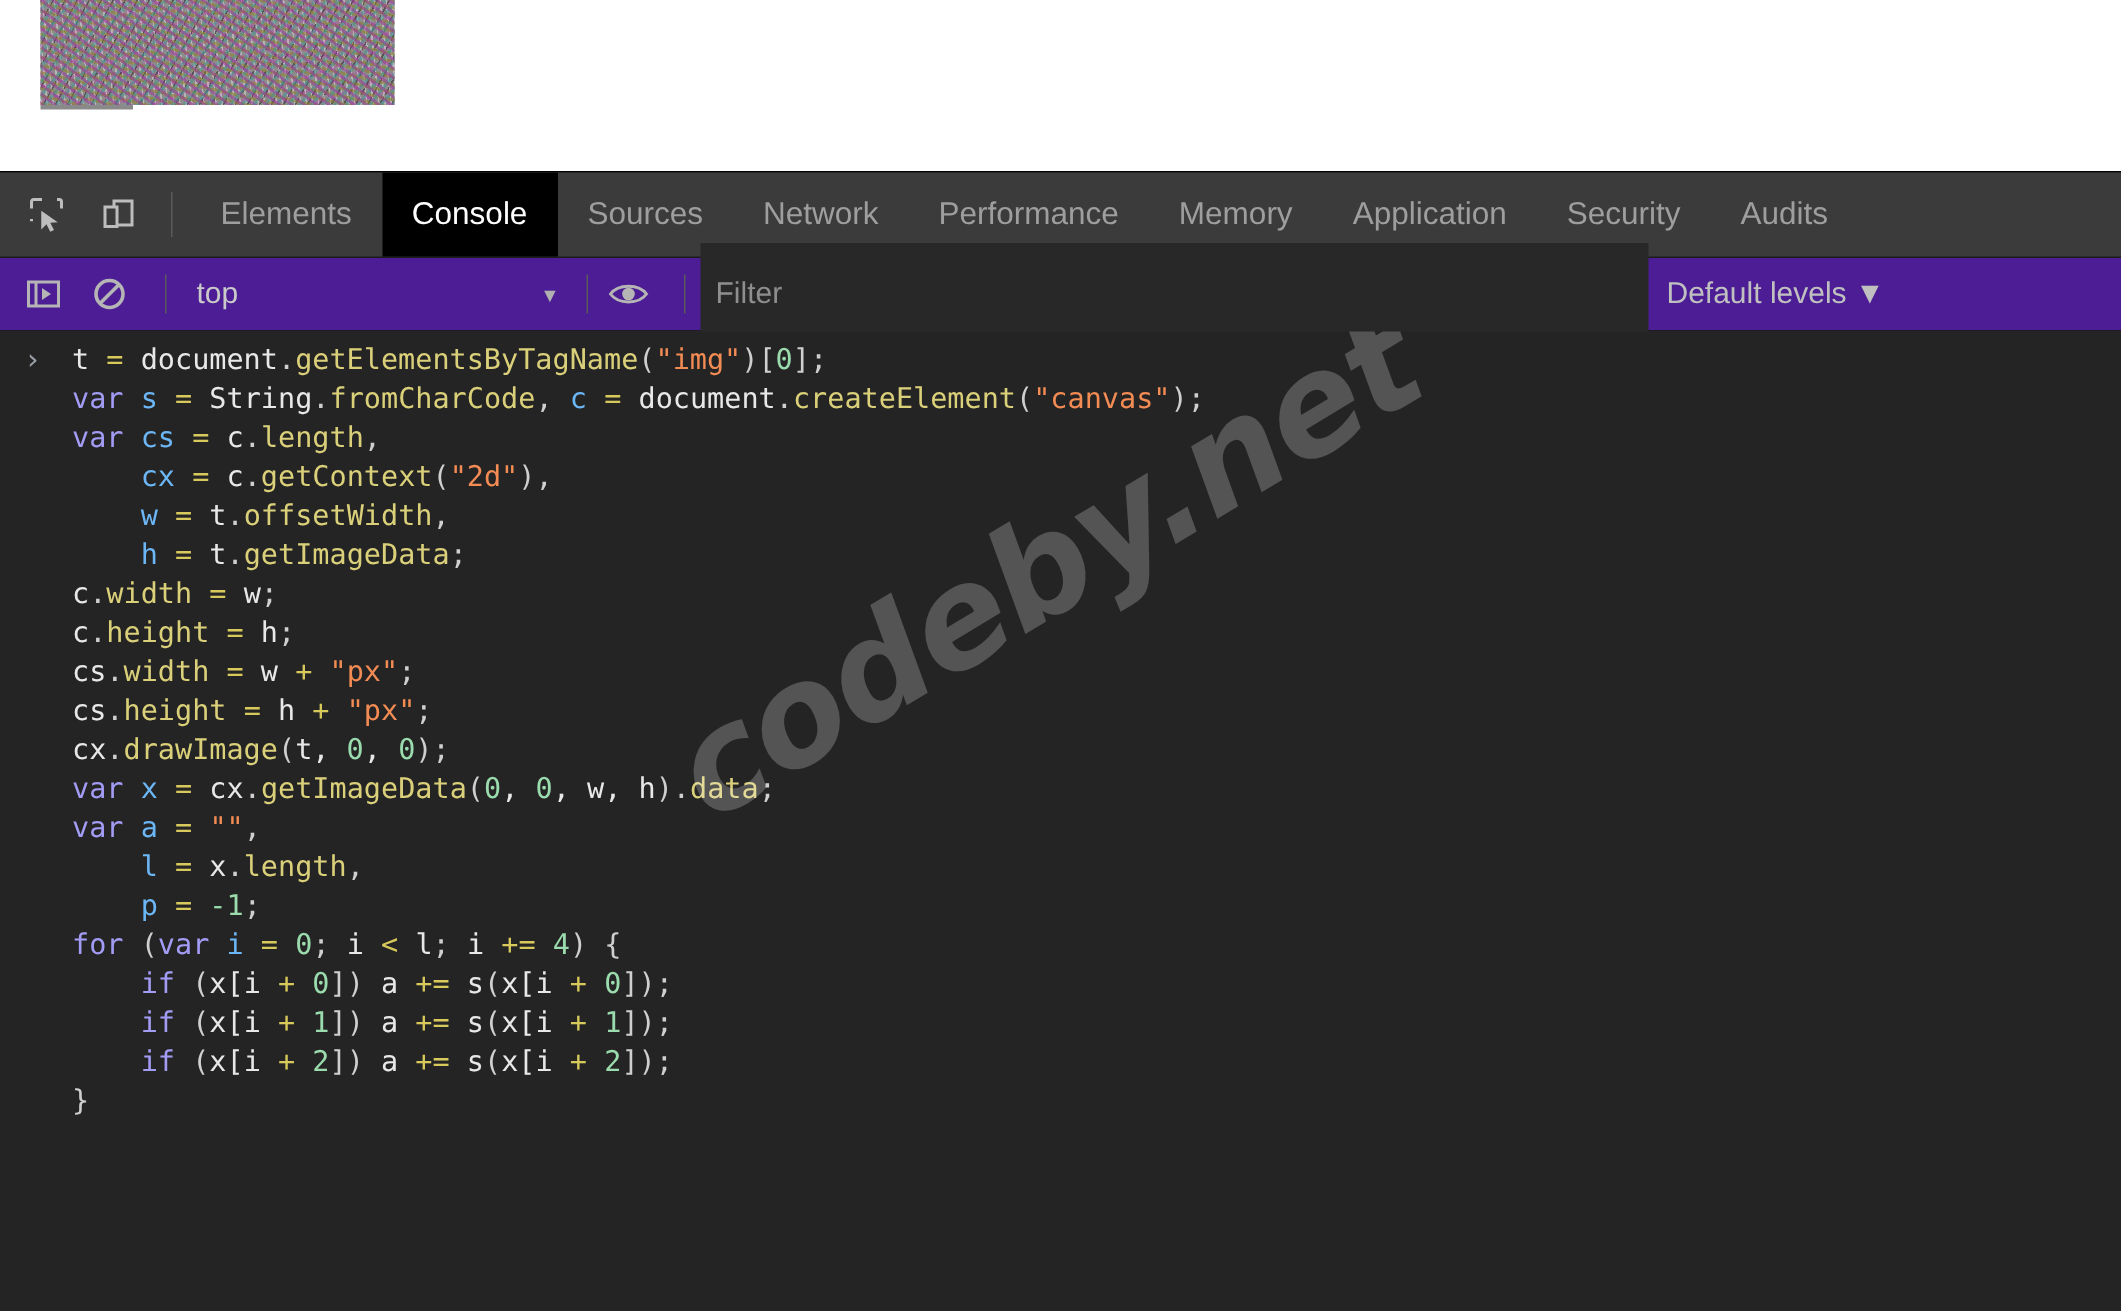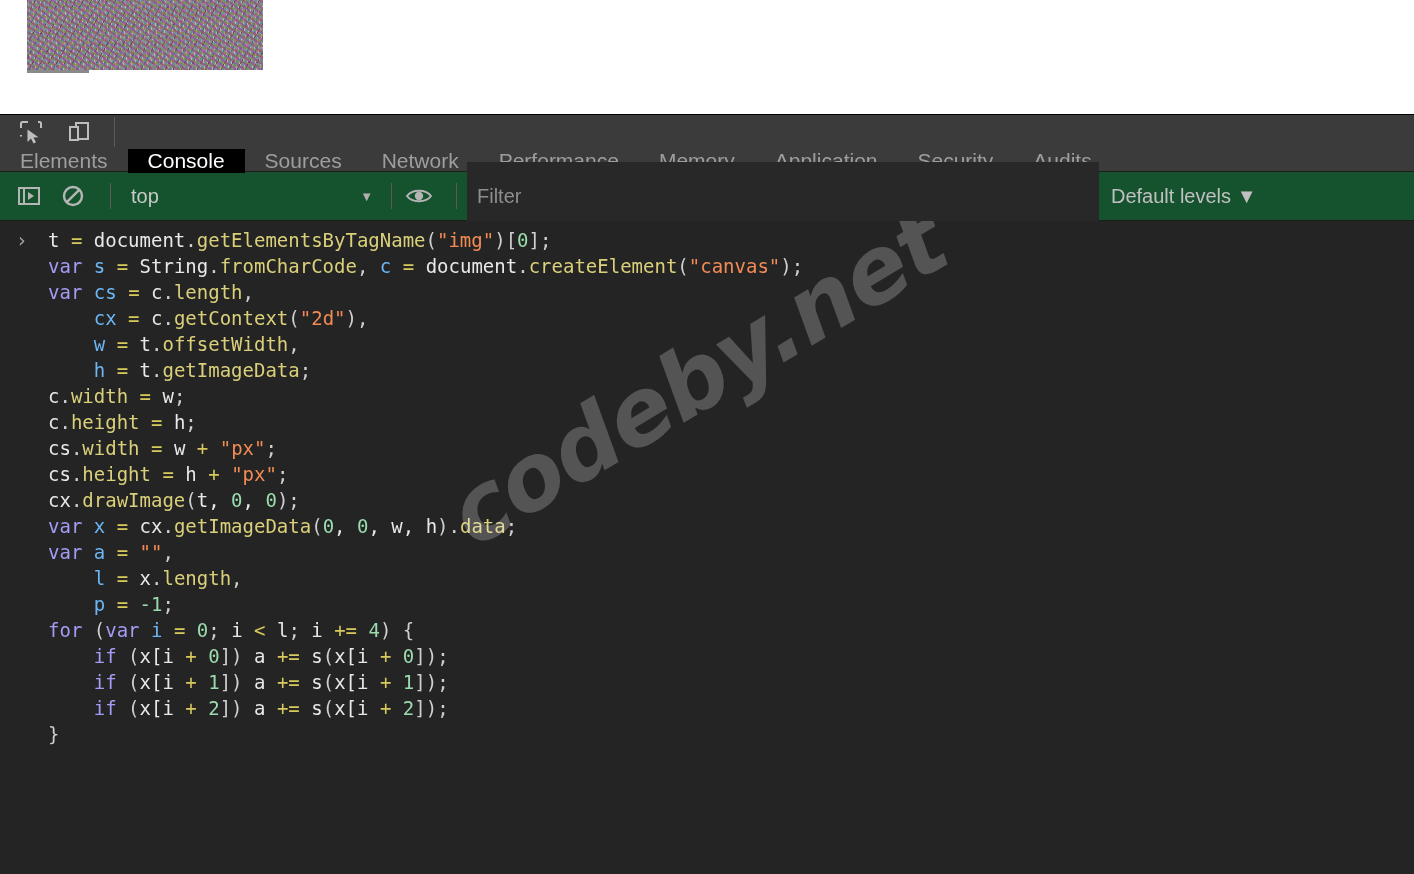--- a/index.html
+++ b/index.html
@@ -29,30 +29,30 @@
     content:"";position:absolute;left:0;right:0;bottom:-3px;height:3px;
     background:linear-gradient(90deg,#8a8a8a 0 62px, #ffffff 62px 100%);
   }
 
   
   .devtools{position:absolute;left:0;top:114px;width:1414px;height:760px;background:#242424;
             font-family:"Liberation Sans", sans-serif;}
   .dt-topline{height:1px;background:#000;}
 
   
-  .tabbar{display:flex;align-items:stretch;height:56px;background:#3b3b3b;border-bottom:1px solid #1c1c1c;flex-direction:column;}
+  .tabbar{display:flex;align-items:stretch;height:56px;background:#3b3b3b;border-bottom:1px solid #1c1c1c;}
   .tb-icons{display:flex;align-items:center;padding:0 8px 0 14px;gap:14px;}
   .tb-icon{width:34px;height:34px;display:flex;align-items:center;justify-content:center;cursor:pointer;}
   .tb-sep{width:1px;align-self:center;height:30px;background:#5a5a5a;margin:0 4px;}
   .tabs{display:flex;align-items:stretch;}
   .tab{display:flex;align-items:center;padding:0 20px;color:#9e9e9e;font-size:21px;white-space:nowrap;cursor:pointer;}
   .tab.active{background:#000000;color:#ffffff;}
 
   
-  .filterbar{display:flex;align-items:center;height:48px;background:#14532d;border-bottom:1px solid #1c1c1c;padding-left:12px;}
+  .filterbar{display:flex;align-items:center;height:48px;background:#4c1d95;border-bottom:1px solid #1c1c1c;padding-left:12px;}
   .fb-icon{width:34px;height:34px;display:flex;align-items:center;justify-content:center;margin-right:10px;cursor:pointer;}
   .fb-sep{width:1px;height:26px;background:#5a5a5a;margin:0 10px;}
   .ctx-select{display:flex;align-items:center;justify-content:space-between;width:250px;color:#c9c9c9;font-size:20px;cursor:pointer;padding-left:10px;}
   .ctx-select .caret{font-size:13px;color:#b0b0b0;margin-right:8px;}
   .filter-input{flex:0 0 auto;width:612px;height:34px;background:#282828;border:none;color:#bdbdbd;
                 font-size:20px;padding:17px 10px;font-family:"Liberation Sans", sans-serif;}
   .filter-input::placeholder{color:#8e8e8e;}
   .levels{color:#c0c0c0;font-size:20px;margin-left:12px;white-space:nowrap;cursor:pointer;}
 
   

